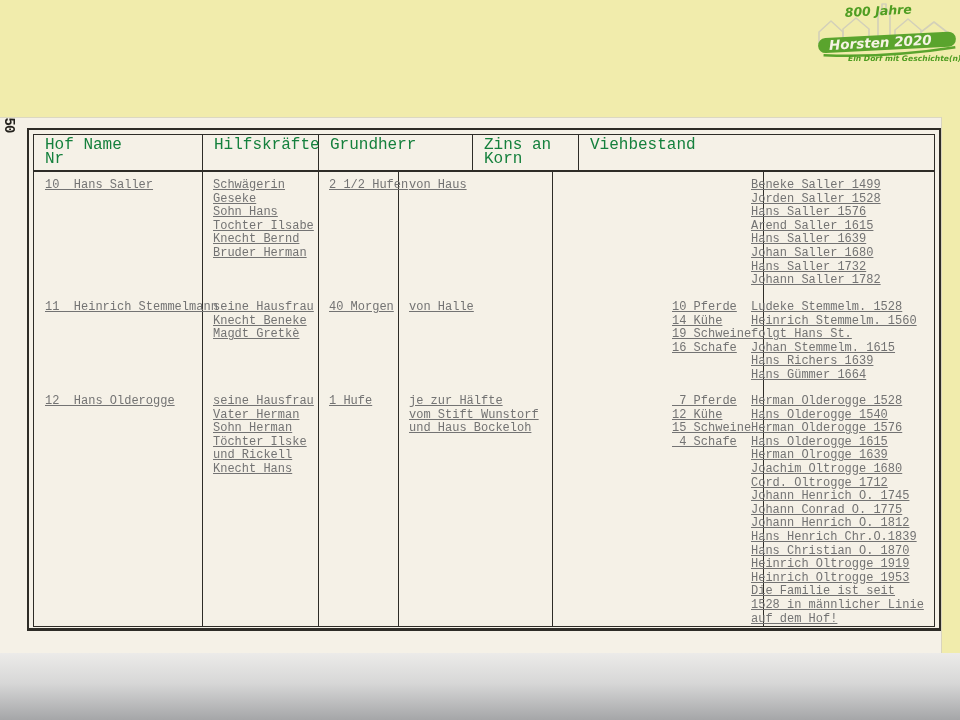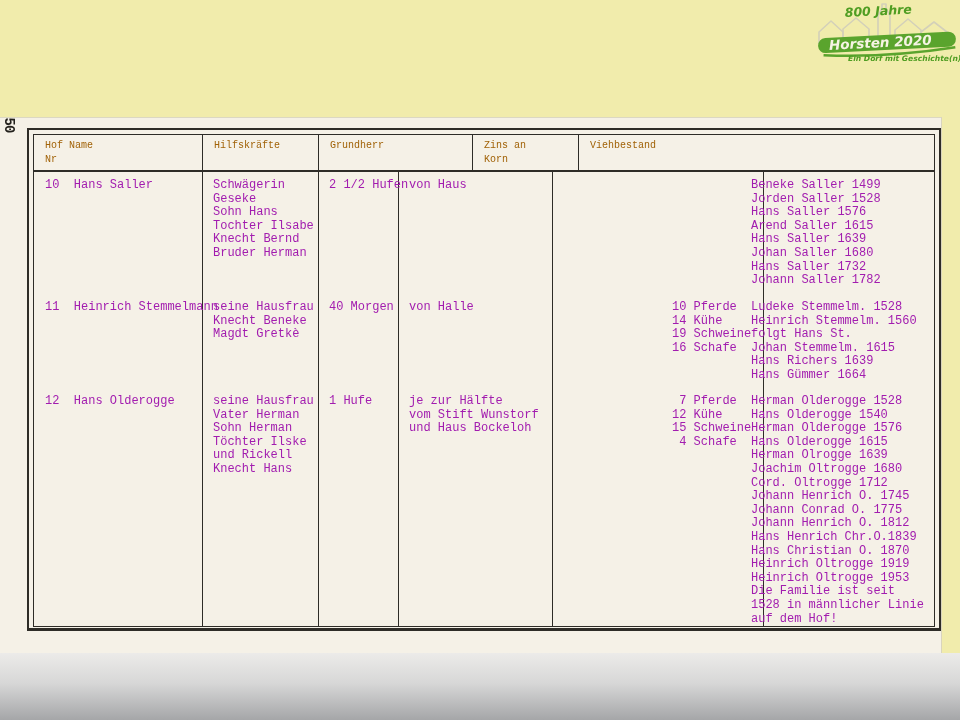--- a/index.html
+++ b/index.html
@@ -39,44 +39,45 @@
   }
   .thead{
     display:flex;height:37px;
     border-bottom:2px solid #2e2c27;
     box-sizing:border-box;
   }
   .hcell{
     box-sizing:border-box;
     border-right:1.5px solid #2e2c27;
     padding:4px 0 0 11px;
-    font-size:10px;line-height:13.6px;
-    color:#a16207;
+    font-size:16px;line-height:13.6px;
+    color:#15803d;
     white-space:pre;
     overflow:visible;
   }
   .hcell:last-child{border-right:none;}
   .tbody{position:relative;height:454px;}
   .bcol{
     position:absolute;top:0;bottom:0;
     box-sizing:border-box;
     border-right:1.5px solid #2e2c27;
   }
   .bcol:last-child{border-right:none;}
   .w0{width:169px}.w1{width:116px}.w2{width:80px}.w3{width:154px}
   .w4{width:106px}.w5{width:105px}.w6{width:172px}
   .x0{left:0}.x1{left:169px}.x2{left:285px}.x3{left:365px}
   .x4{left:519px}.x5{left:625px}.x6{left:707px}
   .cb{
     position:absolute;left:0;right:-4px;
     padding-left:10px;
     font-size:12px;line-height:13.6px;
-    color:#a21caf;
+    color:#737373;
     white-space:pre;
     overflow:visible;
+    text-decoration:underline;
   }
   .col-hof .cb{padding-left:11px;}
   .col-zins .cb{padding-left:15px;}
   .col-vieh .cb{padding-left:13px;}
   .r0{top:7px}.r1{top:129px}.r2{top:223px}
   
   .bottom-bar{
     position:absolute;left:0;bottom:0;width:960px;height:67px;
     background:linear-gradient(180deg,#ecebe9 0%,#d7d7d7 45%,#a5a6a8 100%);
   }

